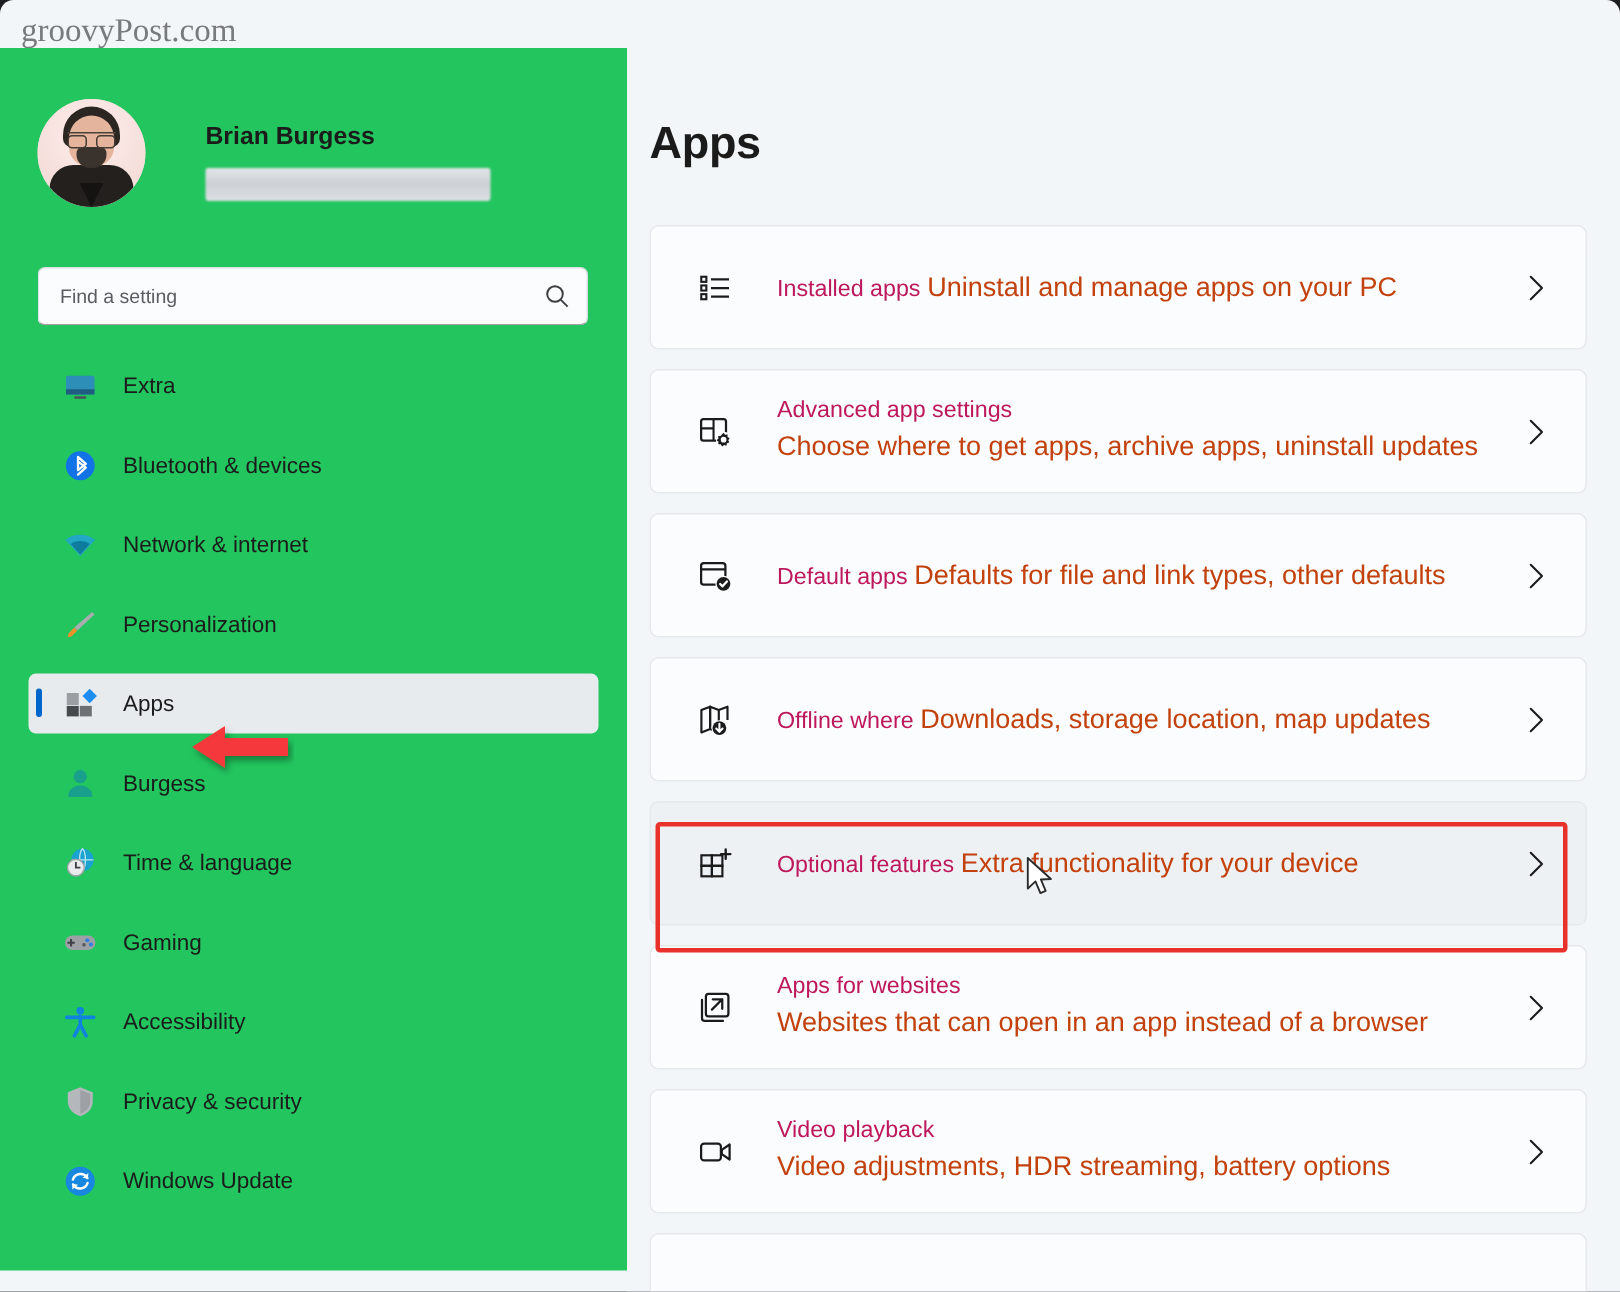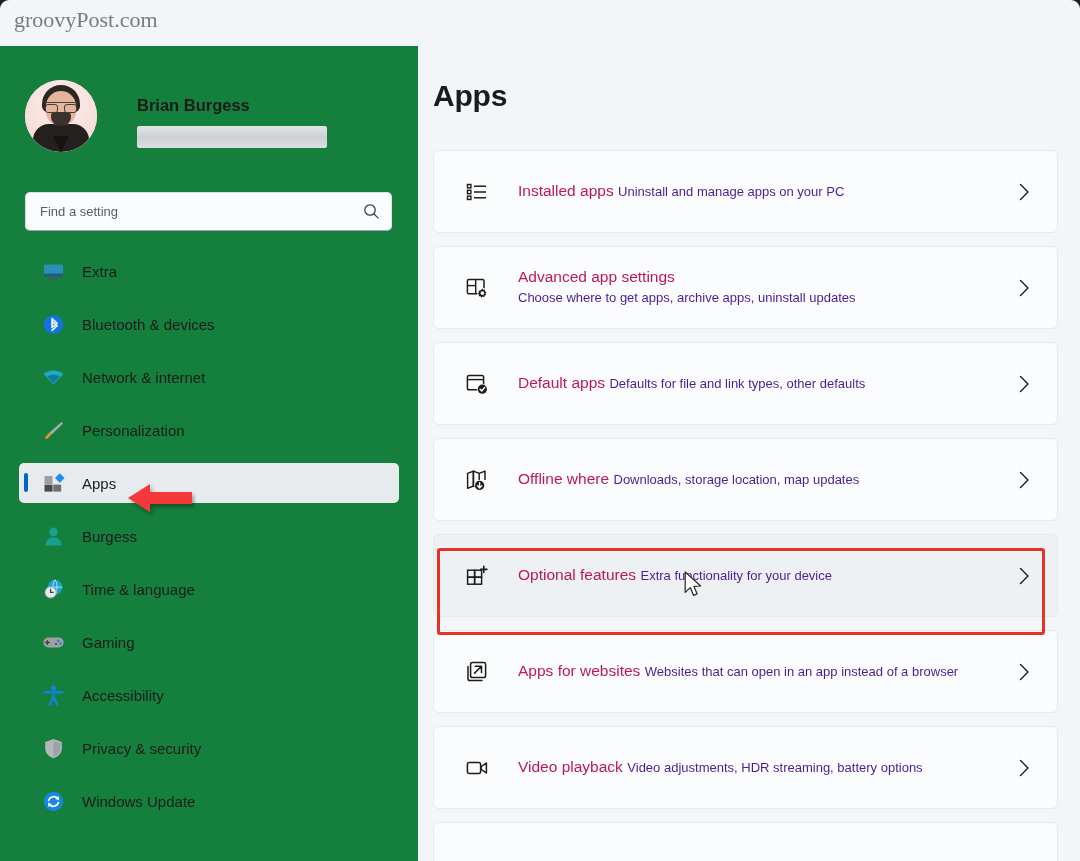--- a/index.html
+++ b/index.html
@@ -70,24 +70,24 @@
   #btn-min { left: 879px; }
   #btn-max { left: 962px; }
   #btn-close { left: 1023px; }
 
   .winbtn svg { display: block; }
 
   
   #sidebar {
     position: absolute;
     left: 0;
-    top: 46px;
+    top: 32px;
     width: 418px;
     height: 815px;
-    background: #15803d;
+    background: #22c55e;
     z-index: 20;
     padding-left: 46px;
   }
 
   #account {
     position: absolute;
     left: 25px;
     top: 34px;
     width: 330px;
     height: 80px;
@@ -309,22 +309,22 @@
     justify-content: center;
   }
   .card-text { flex: 1; min-width: 0; }
   .card-title {
     font-size: 15.5px;
     color: #be185d;
     line-height: 1.35;
     white-space: nowrap;
   }
   .card-sub {
-    font-size: 13px;
-    color: #4c1d95;
+    font-size: 18px;
+    color: #c2410c;
     line-height: 1.4;
     margin-top: 2px;
     white-space: nowrap;
   }
   .card-chevron {
     width: 22px;
     flex: 0 0 22px;
     display: flex;
     align-items: center;
     justify-content: center;

